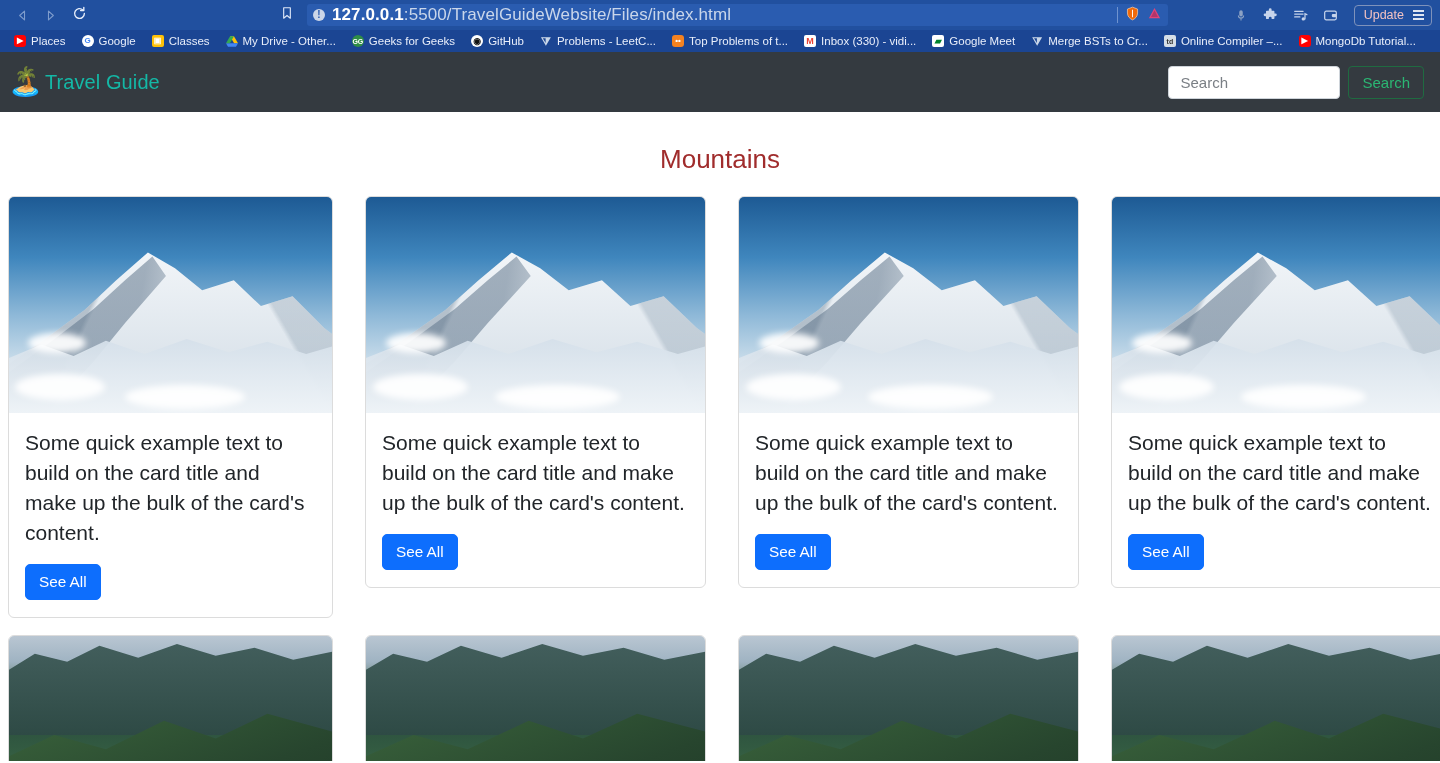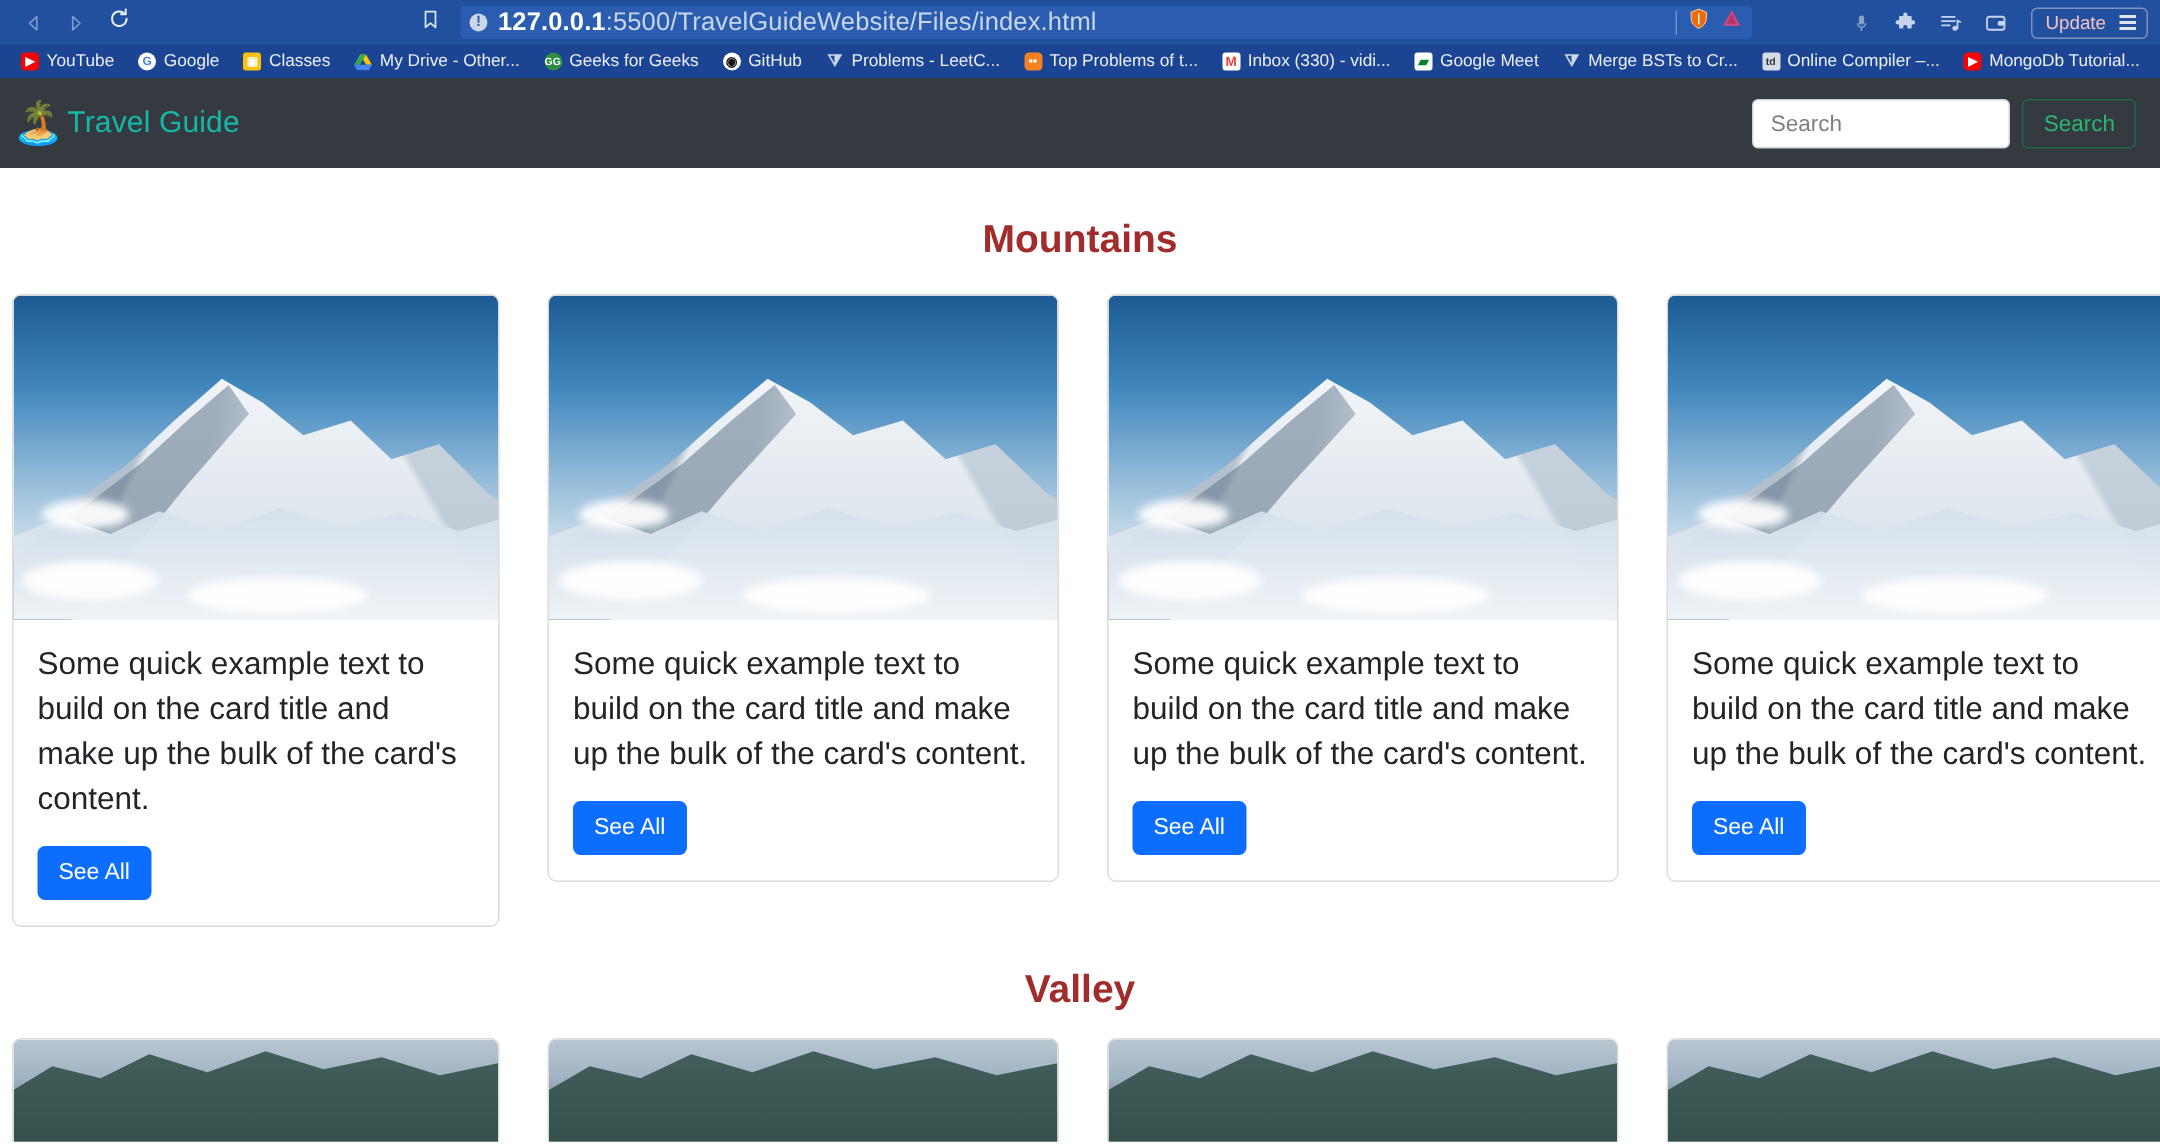--- a/index.html
+++ b/index.html
@@ -187,21 +187,21 @@
     color: #2bb673;
     font-size: 15px;
     font-family: "Liberation Sans", sans-serif;
     cursor: pointer;
   }
 
   
   .section-heading {
     text-align: center;
     font-size: 26px;
-    font-weight: bold;
+    font-weight: normal;
     color: #a02c2c;
     margin-top: 32px;
     margin-bottom: 0;
   }
 
   .card-row {
     display: flex;
     gap: 32px;
     padding-left: 8px;
     margin-top: 21px;
@@ -412,21 +412,21 @@
             <i></i>
             <i></i>
           </span>
       </div>
     </div>
   </div>
 
   <div id="bookmarks-bar">
     <div class="bookmark">
         <span class="bm-ico" style="background:#ff0000;border-radius:3px">▶</span>
-        <span class="bm-label">YouTube</span>
+        <span class="bm-label">Places</span>
       </div>
     <div class="bookmark">
         <span class="bm-ico" style="background:#fff;color:#4285f4;border-radius:50%">G</span>
         <span class="bm-label">Google</span>
       </div>
     <div class="bookmark">
         <span class="bm-ico" style="background:#ffc107;color:#fff">▣</span>
         <span class="bm-label">Classes</span>
       </div>
     <div class="bookmark">
@@ -557,21 +557,20 @@
         <div class="mtn-cloud" style="left:6%;bottom:28%;width:60px;height:20px"></div>
       </div>
       <div class="card-body">
         <p class="card-text">Some quick example text to build on the card title and make up the bulk of the card's content.</p>
         <button class="btn-primary">See All</button>
       </div>
     </div>
   </div>
 
 
-  <h2 class="section-heading" style="margin-top:26px">Valley</h2>
 
   <div class="card-row" style="margin-top:17px">
     <div class="card" style="width:325px">
       <div class="card-img">
         <div class="val-sky"></div>
           <div class="val-far"></div>
           <div class="val-mid"></div>
       </div>
 
     </div>

